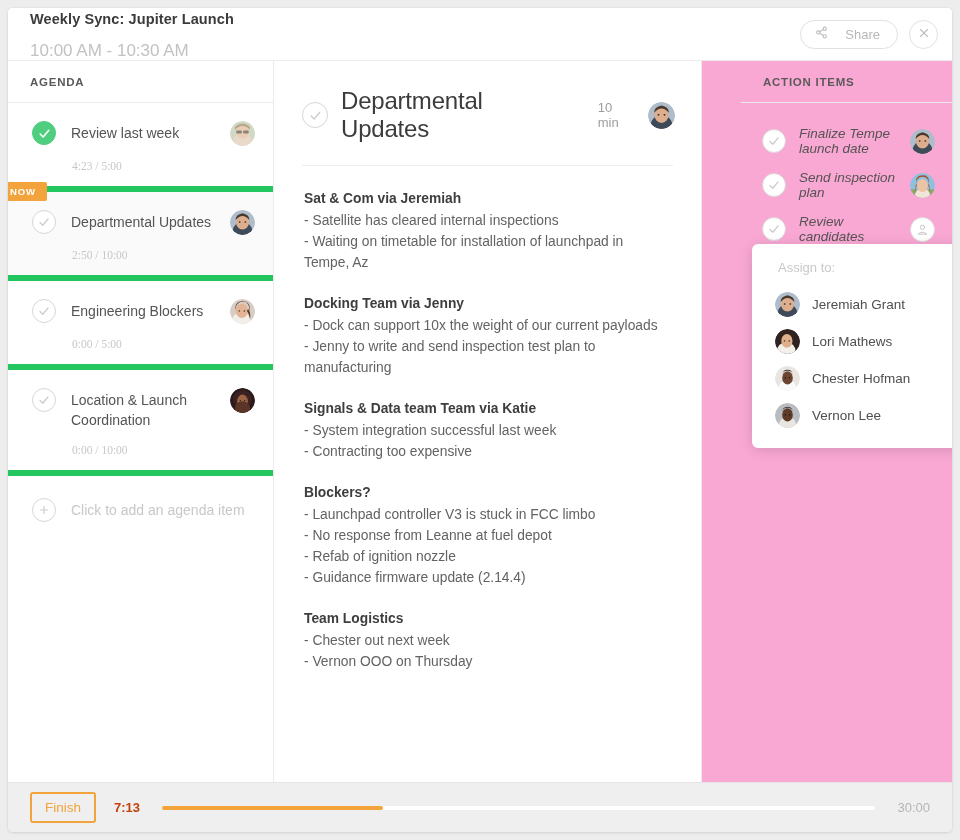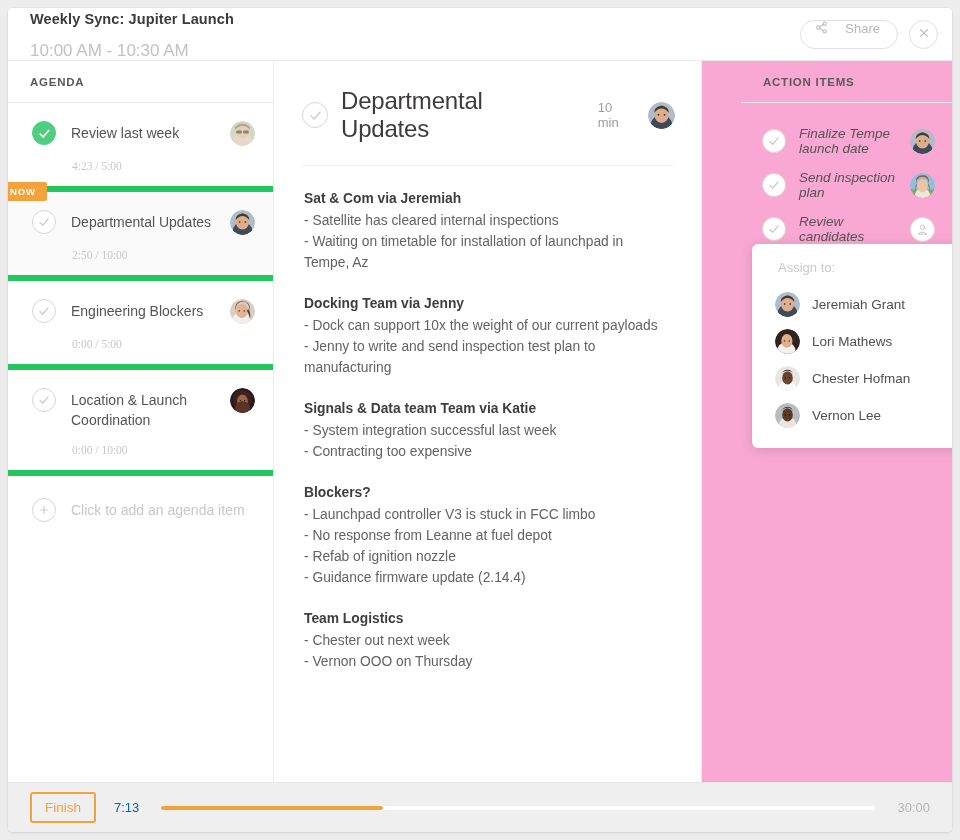--- a/index.html
+++ b/index.html
@@ -47,21 +47,21 @@
     line-height: 16px;
     margin-top: 15px;
   }
   .header-actions { display: flex; align-items: center; gap: 11px; }
   .share-btn {
     height: 29px;
     border: 1px solid #e2e0e0;
     border-radius: 15px;
     background: #fff;
     display: flex;
-    align-items: flex-start;
+    align-items: center;
     gap: 17px;
     padding: 0 17px 0 14px;
     color: #b9b7b7;
     font-size: 13px;
     cursor: pointer;
     font-family: "Liberation Sans", sans-serif;
   }
   .close-btn {
     width: 29px; height: 29px;
     border: 1px solid #e2e0e0;
@@ -262,21 +262,21 @@
   .finish-btn {
     border: 2px solid #f2a33c;
     color: #f2a33c;
     background: transparent;
     border-radius: 3px;
     font-size: 13.5px;
     padding: 6px 13px;
     cursor: pointer;
     font-family: "Liberation Sans", sans-serif;
   }
-  .elapsed { font-size: 13px; color: #0369a1; }
+  .elapsed { font-size: 13px; color: #c2410c; font-weight: bold; }
   .track {
     flex: 1 1 auto;
     height: 4px;
     background: #ffffff;
     border-radius: 2px;
     position: relative;
     margin: 0 4px;
   }
   .track-fill {
     position: absolute; left: 0; top: 0; bottom: 0;

